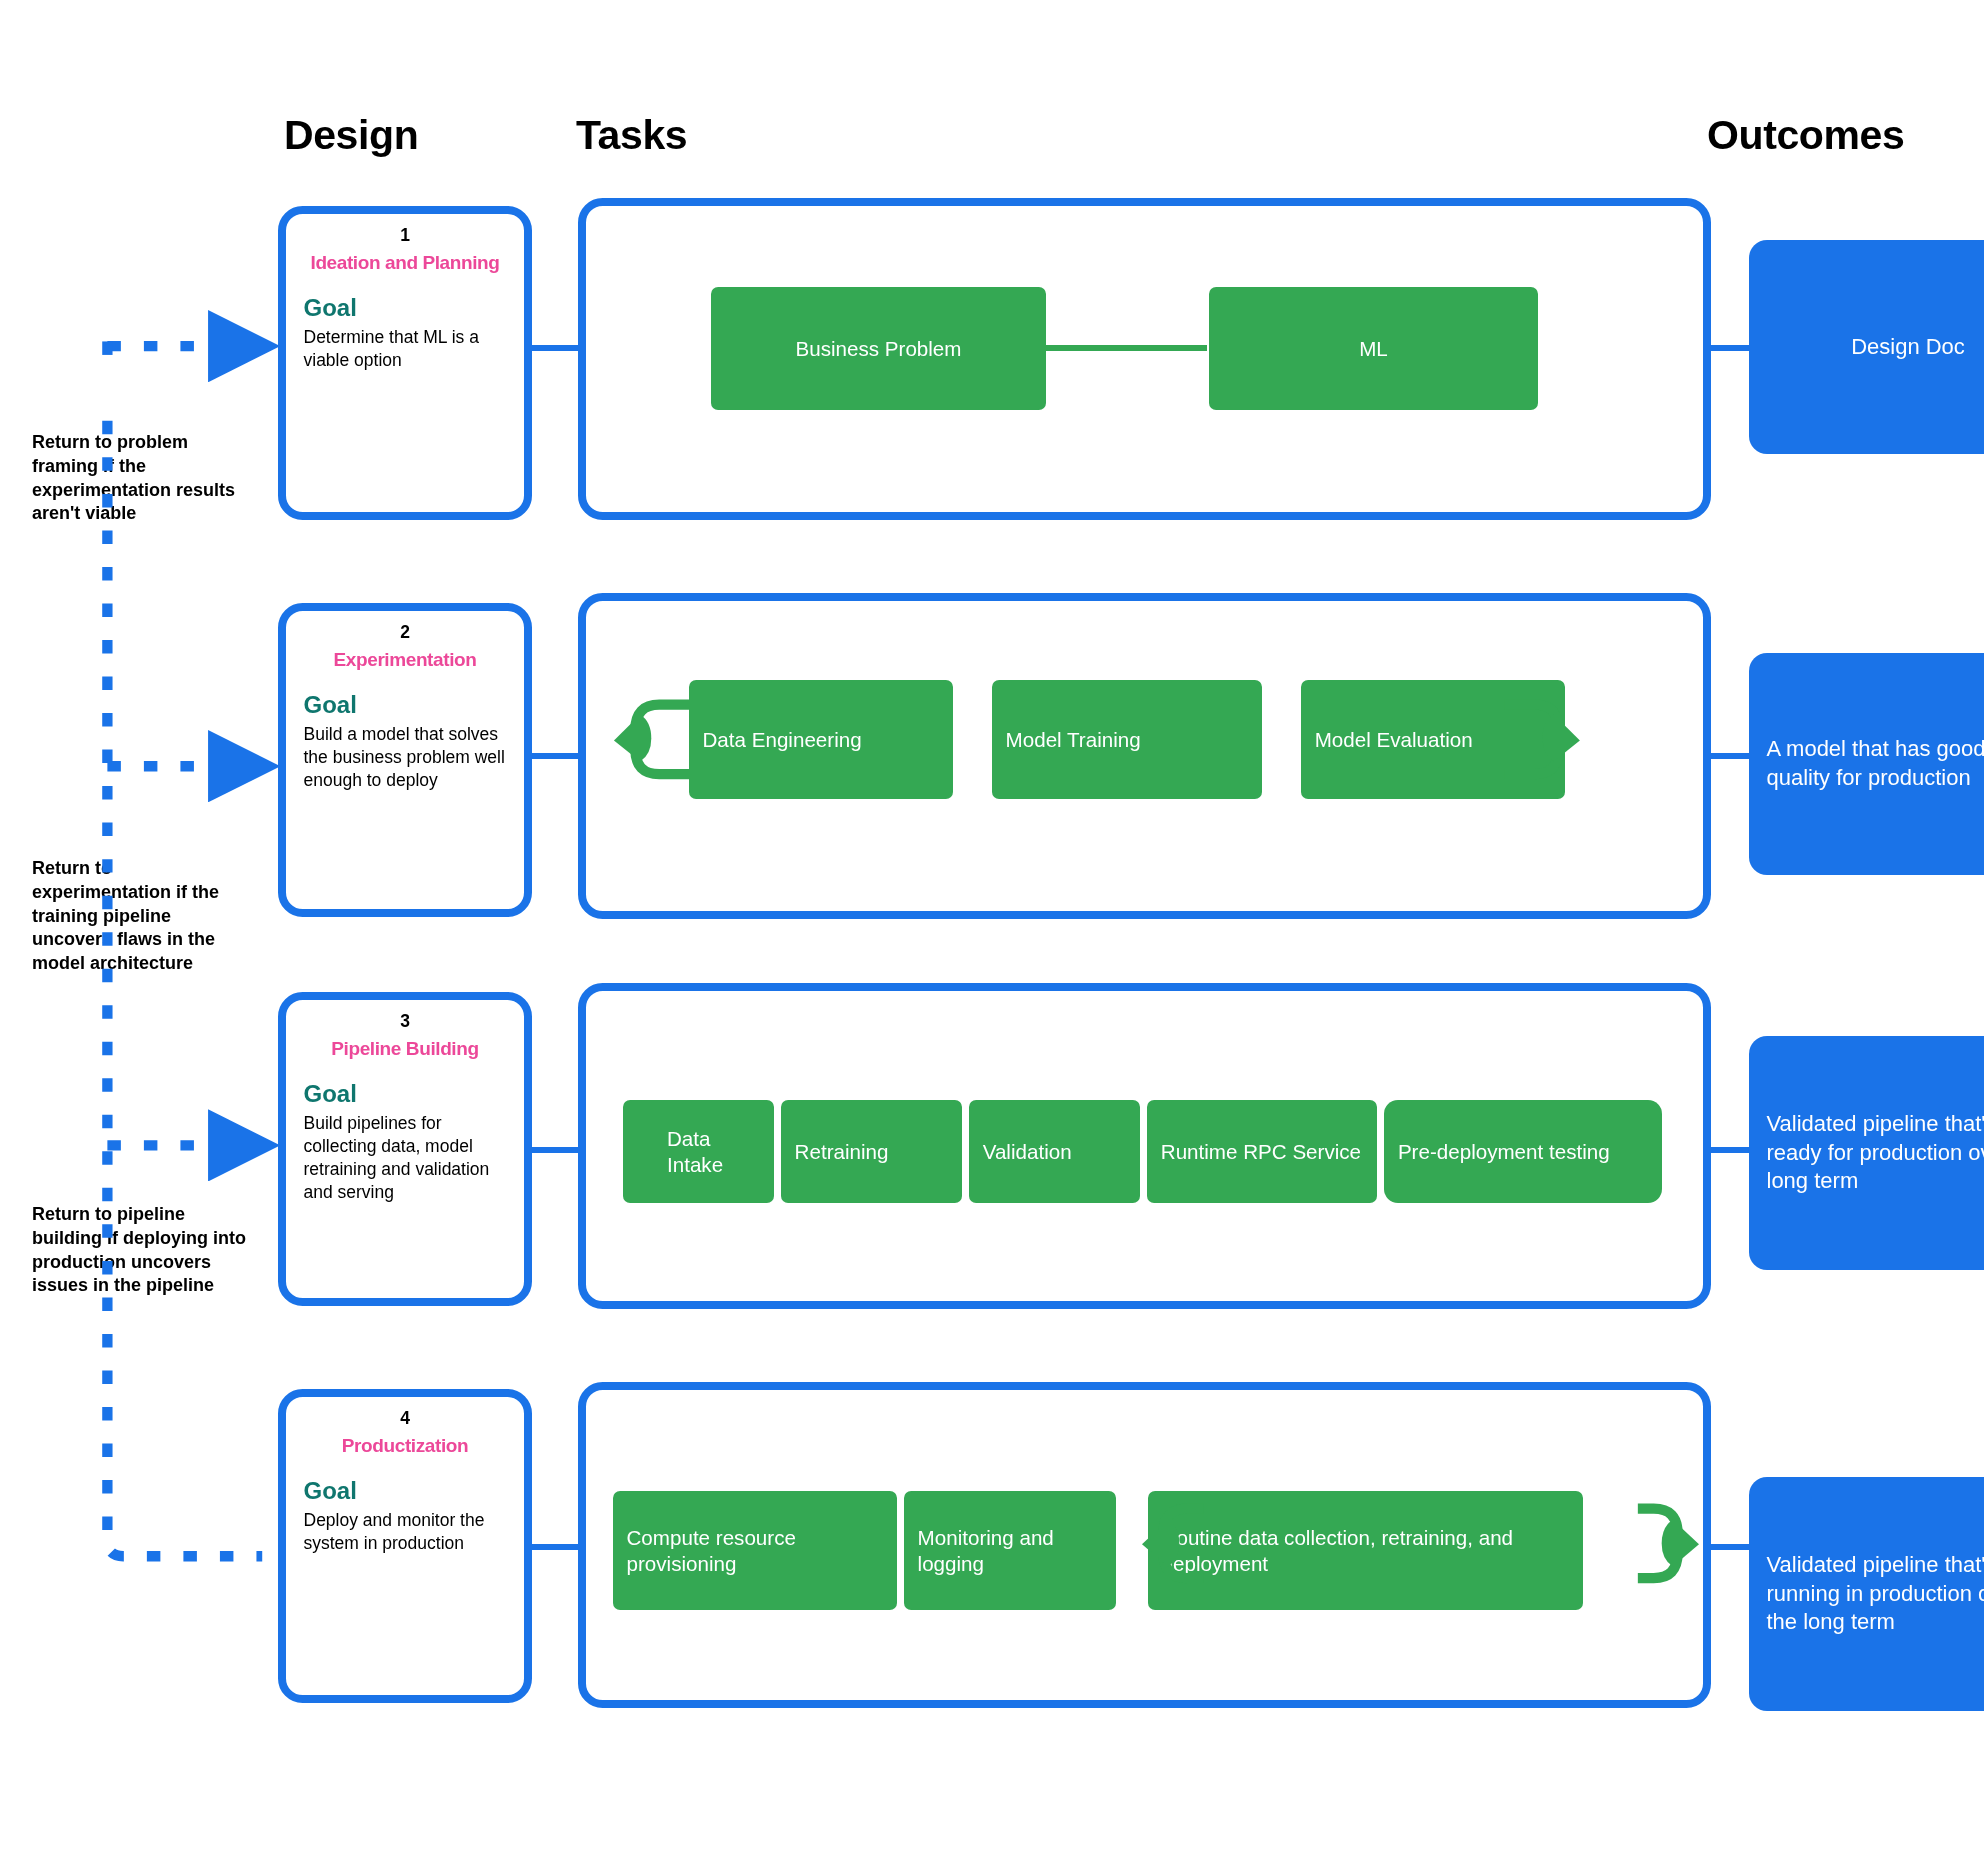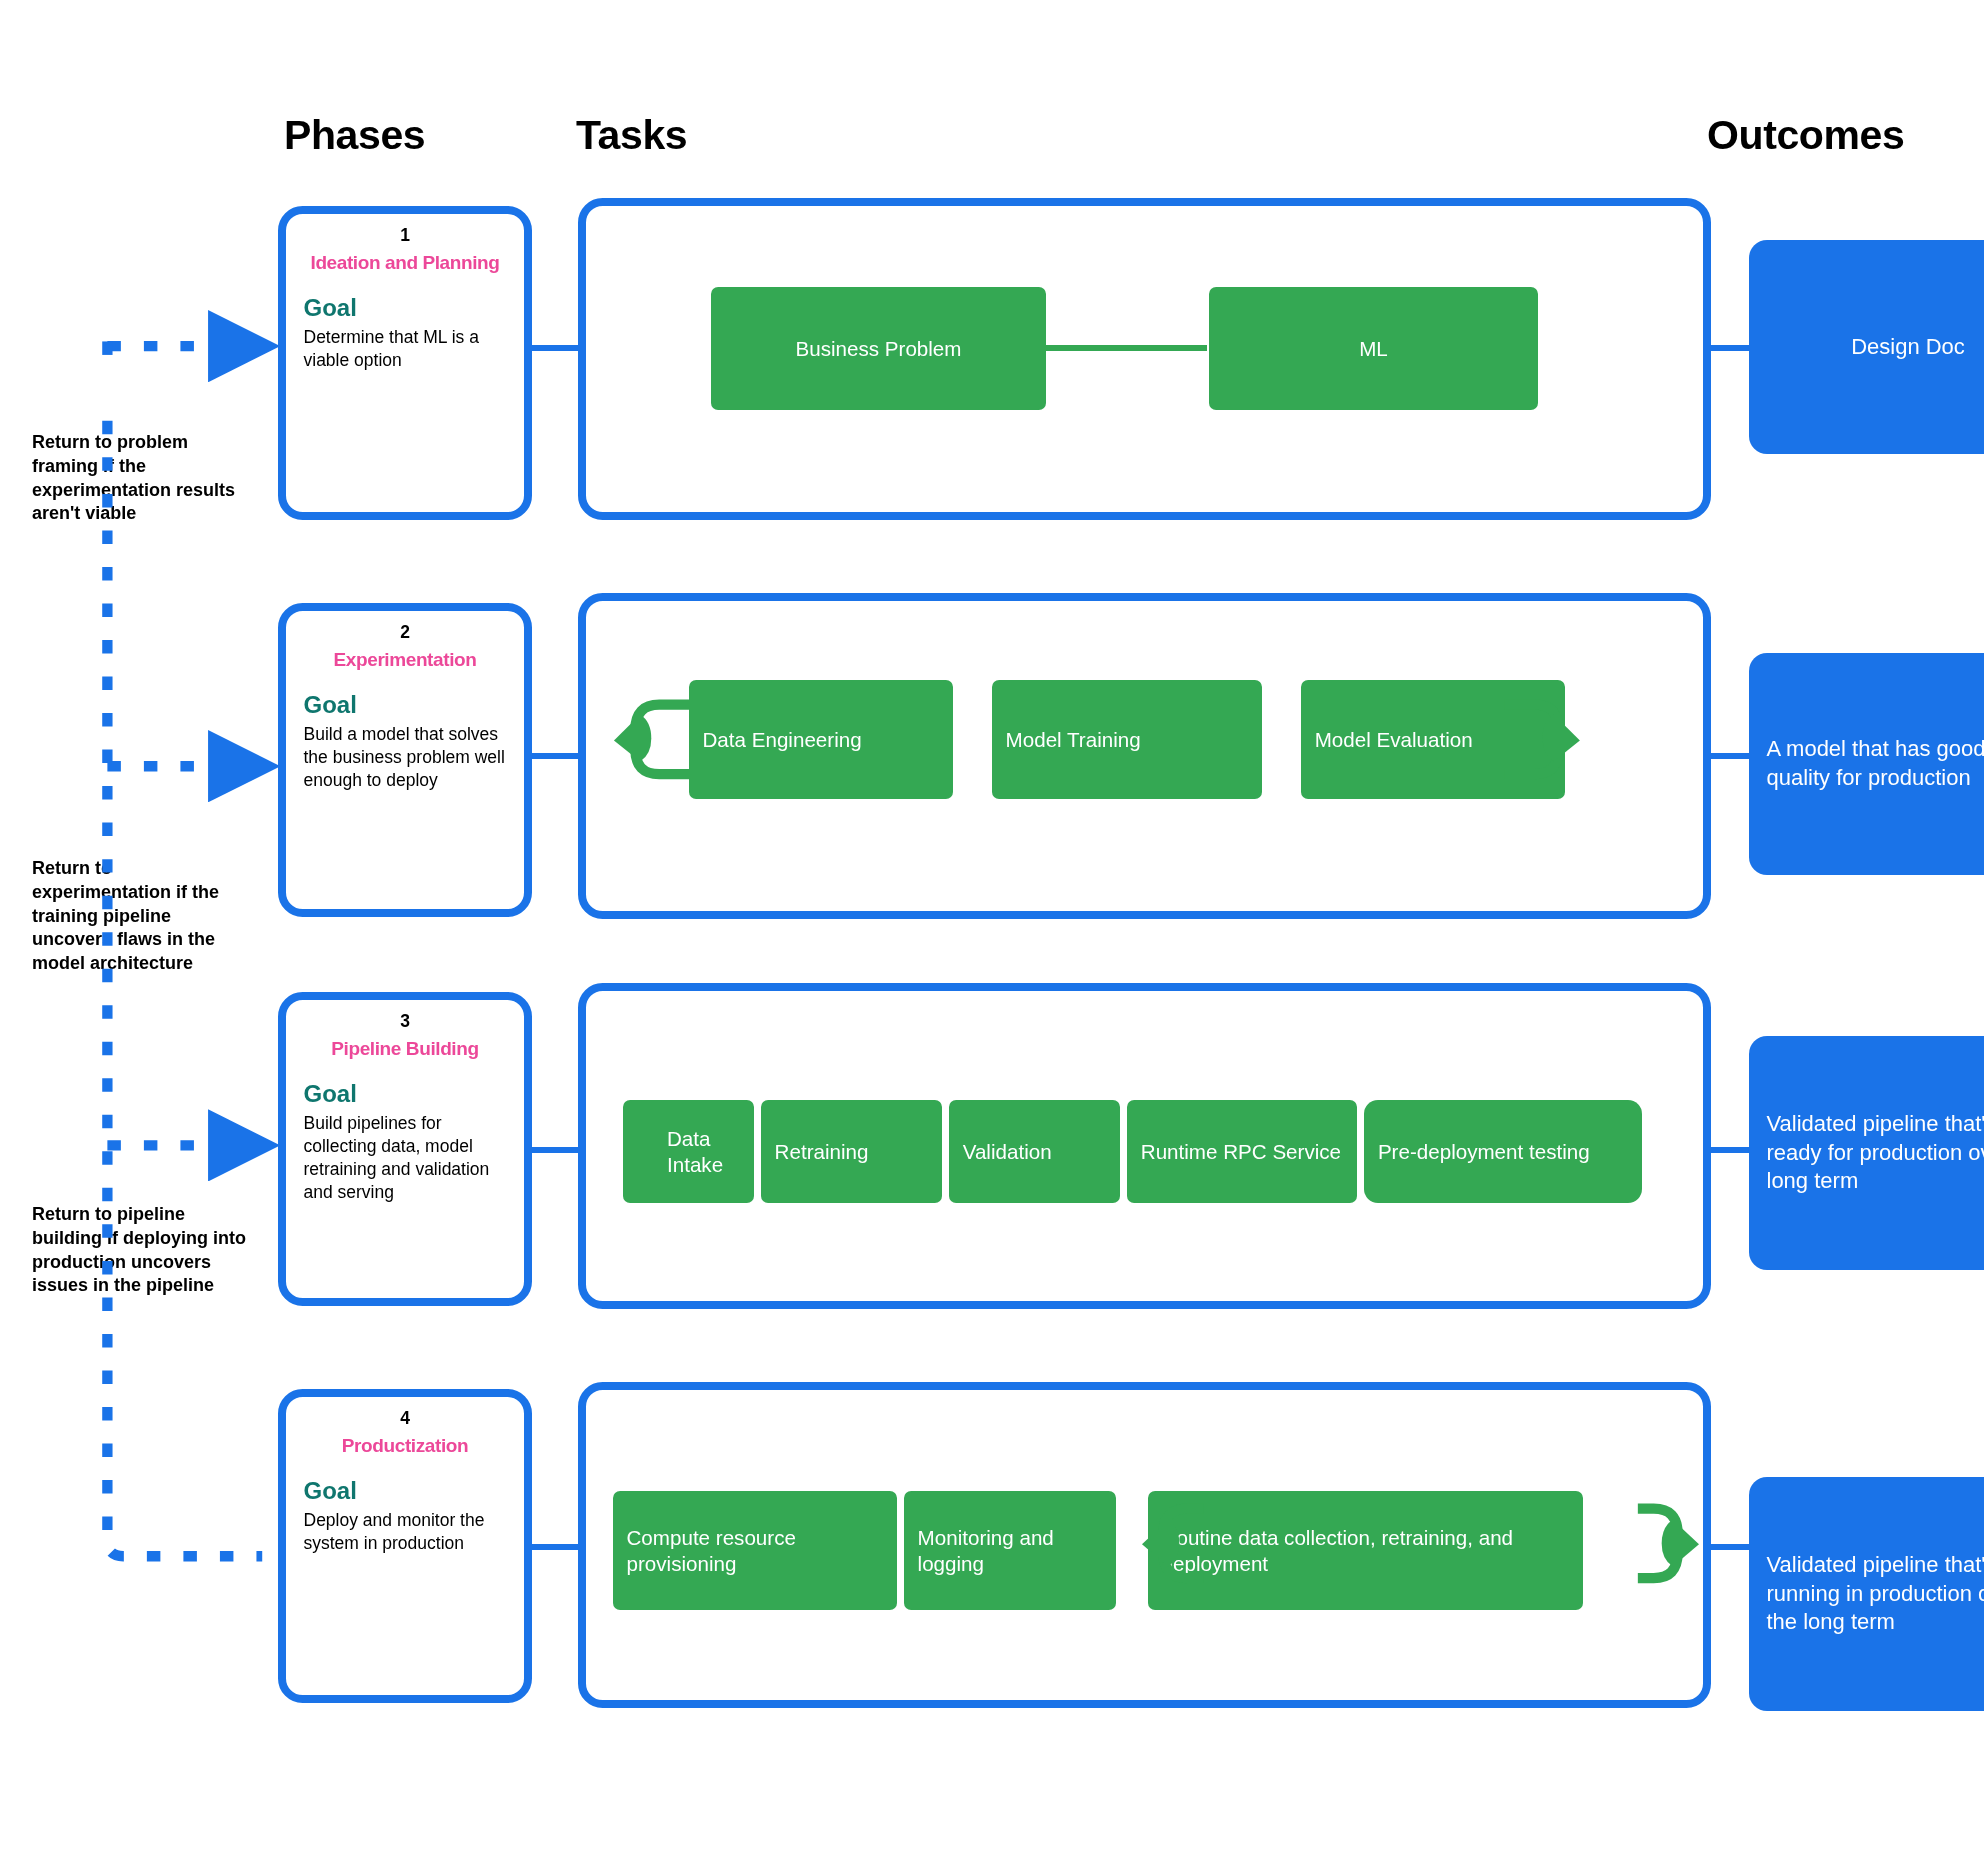--- a/index.html
+++ b/index.html
@@ -154,21 +154,21 @@
   #return-note-2{left:32px;top:857px;}
   #return-note-3{left:32px;top:1203px;}
 
   svg.overlay{position:absolute;left:0;top:0;width:2253px;height:1858px;pointer-events:none;}
 </style>
 </head>
 <body>
 
 <div class="canvas">
 
-  <div class="col-header" id="hdr-phases">Phases</div>
+  <div class="col-header" id="hdr-phases">Design</div>
   <div class="col-header" id="hdr-tasks">Tasks</div>
   <div class="col-header" id="hdr-outcomes">Outcomes</div>
 
   <div class="phase-card" id="phase-card-1">
     <div class="phase-num">1</div>
     <div class="phase-title">Ideation and Planning</div>
     <div class="goal-block">
       <div class="goal-label">Goal</div>
       <div class="goal-text">Determine that ML is a viable option</div>
     </div>
@@ -215,21 +215,21 @@
 
   <div class="task-row" style="left:689px;top:680px;height:119px;gap:16px;">
     <div class="task-box" style="width:264px;">Data Engineering</div>
     <div class="task-gap"></div>
     <div class="task-box" style="width:270px;">Model Training</div>
     <div class="task-gap"></div>
     <div class="task-box" style="width:264px;">Model Evaluation</div>
   </div>
 
   <div class="task-row" style="left:623px;top:1100px;height:103px;">
-    <div class="task-box" style="width:131px;padding-left:44px;">Data Intake</div>
+    <div class="task-box" style="width:151px;padding-left:44px;">Data Intake</div>
     <div class="task-gap"></div>
     <div class="task-box" style="width:181px;">Retraining</div>
     <div class="task-gap"></div>
     <div class="task-box" style="width:171px;">Validation</div>
     <div class="task-gap"></div>
     <div class="task-box" style="width:230px;">Runtime RPC Service</div>
     <div class="task-gap"></div>
     <div class="task-box" style="width:278px;border-radius:14px;">Pre-deployment testing</div>
   </div>
 

